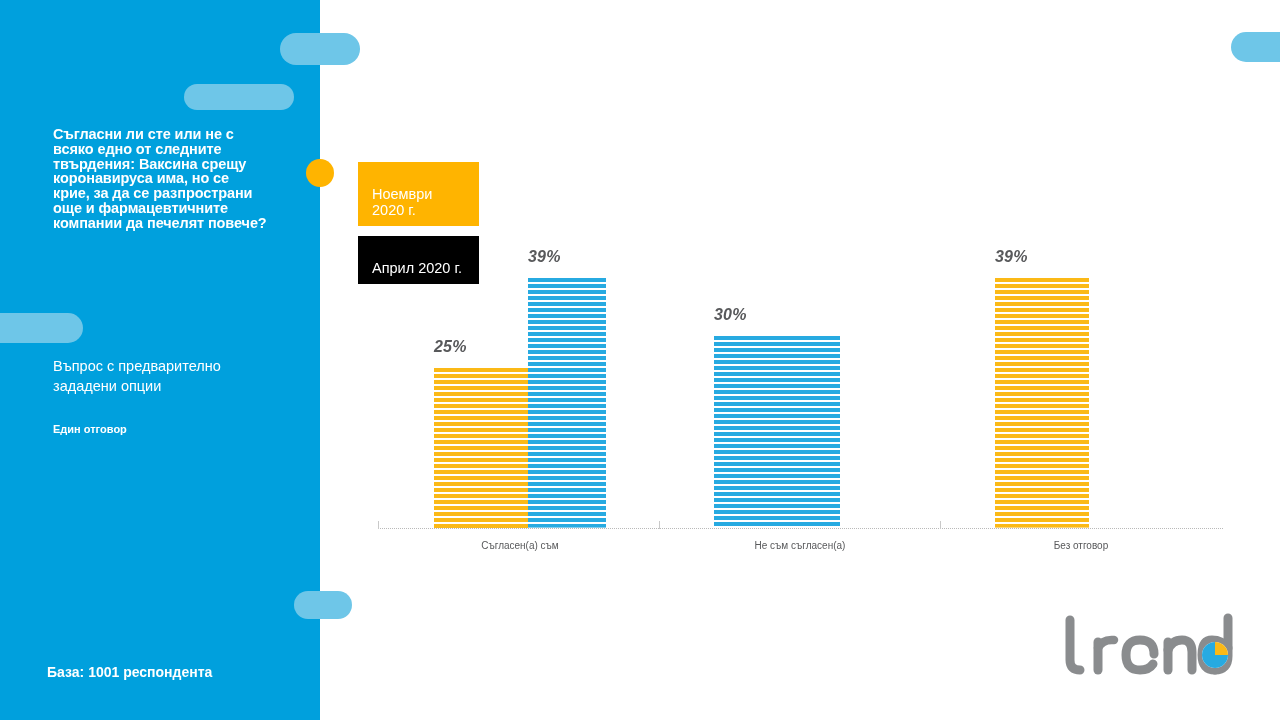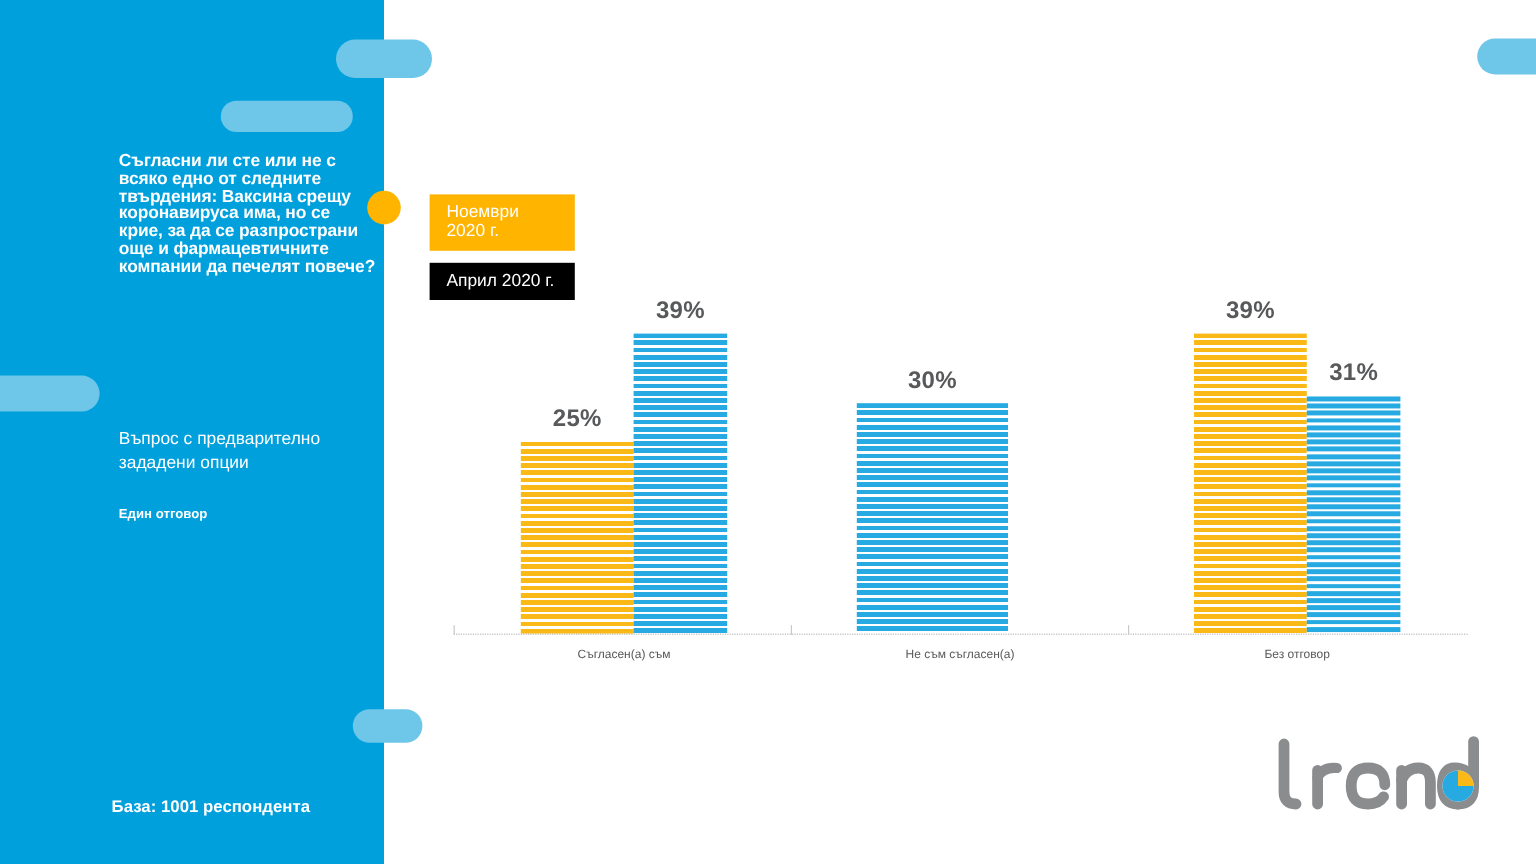--- a/index.html
+++ b/index.html
@@ -42,21 +42,20 @@
   #pill-top-inner       { left: 184px;  top: 84px;  width: 110px; height: 26px; z-index: 3; }
   #pill-left-edge       { left: -30px;  top: 313px; width: 113px; height: 30px; z-index: 3; }
   #pill-bottom         { left: 294px;  top: 591px; width: 58px;  height: 28px; z-index: 3; }
   #pill-far-top-right   { left: 1231px; top: 32px;  width: 70px;  height: 30px; z-index: 1; }
   #dot-orange           { left: 306px;  top: 159px; width: 28px;  height: 28px; z-index: 3; }
 
   .panel-text {
     position: absolute;
     color: #ffffff;
     z-index: 4;
-    margin-left: 46px;
   }
   #question-title {
     left: 53px;
     top: 127px;
     width: 215px;
     font-size: 14.5px;
     font-weight: bold;
     line-height: 1.02;
     letter-spacing: -0.1px;
   }
@@ -85,21 +84,21 @@
   #legend {
     position: absolute;
     left: 358px;
     top: 162px;
     z-index: 5;
   }
   .legend-item {
     display: block;
     color: #ffffff;
     font-size: 14.5px;
-    padding: 7px 14px 8px 14px;
+    padding: 24px 14px 8px 14px;
     margin-bottom: 10px;
     width: 121px;
     box-sizing: border-box;
   }
   .legend-nov { background: #ffb400; }
   .legend-apr { background: #000000; }
 
   
   #chart-area {
     position: absolute;
@@ -159,26 +158,26 @@
     background-image: repeating-linear-gradient(
         to bottom,
         #27aae1 0px, #27aae1 4px,
         #ffffff 4px, #ffffff 6px);
     background-position: left bottom;
   }
   .bar-label {
     position: absolute;
     left: 0;
     width: 100%;
-    text-align: center;
     top: -30px;
-    font-size: 20px;
+    font-size: 16px;
     font-weight: bold;
     color: #58595b;
     letter-spacing: 0.2px;
+    font-style: italic;
   }
   .cat-label {
     position: absolute;
     top: 300px;
     width: 100%;
     text-align: center;
     font-size: 10px;
     color: #58595b;
   }
 
@@ -238,23 +237,20 @@
           <span class="bar-label">30%</span>
         </div>
       </div>
       <div class="cat-label">Не съм съгласен(а)</div>
     </div>
 
     <div class="group" id="group-2" style="left:617px; width:172px;">
       <div class="bars">
         <div class="bar bar-nov" id="bar-0-2" style="height: 249.6px;">
           <span class="bar-label">39%</span>
-        </div>
-        <div class="bar bar-apr" id="bar-1-2" style="height: 198.4px;">
-          <span class="bar-label">31%</span>
         </div>
       </div>
       <div class="cat-label">Без отговор</div>
     </div>
 
   </div>
 
   <div id="axis-line"></div>
   <div class="axis-tick" style="left:0px;"></div>
   <div class="axis-tick" style="left:281px;"></div>

